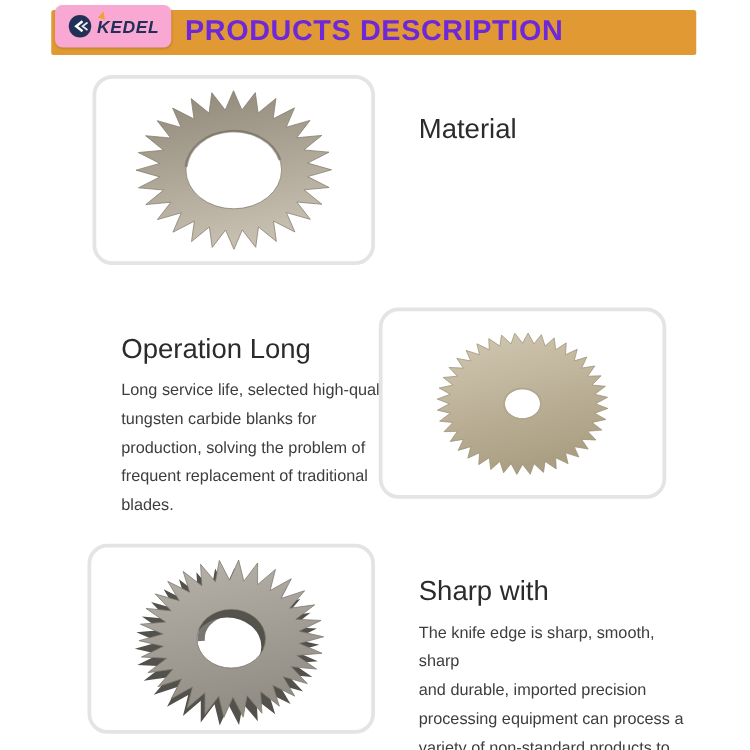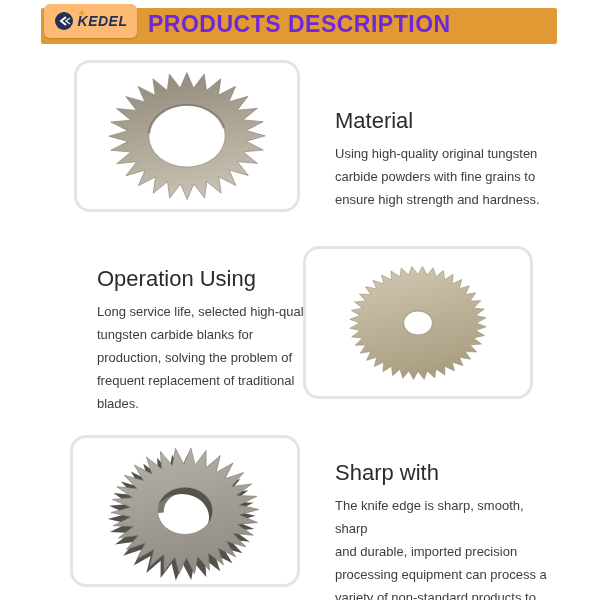--- a/index.html
+++ b/index.html
@@ -4,39 +4,39 @@
 <style>
   html,body{margin:0;padding:0;background:#ffffff;}
   #page{position:relative;width:600px;height:600px;background:#ffffff;overflow:hidden;
         font-family:"Liberation Sans", sans-serif;}
 
   
   .header-bar{position:absolute;left:41px;top:8px;width:516px;height:36px;
               background:#e19a33;border-radius:2px;}
   .header-title{position:absolute;left:148px;top:11px;font-size:23px;font-weight:bold;
                 color:#6d28d9;letter-spacing:0.5px;white-space:nowrap;}
-  .logo-badge{position:absolute;left:44px;top:4px;width:93px;height:34px;background:#fdba74;
+  .logo-badge{position:absolute;left:44px;top:4px;width:93px;height:34px;background:#f9a8d4;
               border-radius:6px;display:flex;align-items:center;justify-content:center;gap:4px;
               box-shadow:0 1px 2px rgba(0,0,0,0.15);}
   .logo-text{font-size:14px;font-weight:800;font-style:italic;color:#223057;
              letter-spacing:0.5px;position:relative;}
   .k-accent{position:absolute;left:1px;top:-4px;width:0;height:0;
             border-left:3px solid transparent;border-right:3px solid transparent;
             border-bottom:6px solid #efa22f;transform:rotate(18deg);}
 
   
   .card{position:absolute;background:#ffffff;border:3px solid #e4e4e4;border-radius:16px;
         display:flex;align-items:center;justify-content:center;box-sizing:border-box;}
   .card1{left:74px;top:60px;width:226px;height:152px;}
   .card2{left:303px;top:246px;width:230px;height:153px;}
   .card3{left:70px;top:435px;width:230px;height:152px;}
 
   
   .tblock{position:absolute;}
-  .t1{left:335px;top:108px;width:215px;}
+  .t1{left:335px;top:90px;width:215px;}
   .t2{left:97px;top:266px;width:232px;}
   .t3{left:335px;top:460px;width:222px;}
   .sec-title{margin:0 0 8px 0;font-size:22px;font-weight:400;color:#2b2b2b;}
   .sec-body{margin:0;font-size:13px;line-height:23px;color:#3d3d3d;white-space:pre-line;}
 
   svg{display:block;}
 </style>
 </head>
 <body>
 
@@ -63,27 +63,24 @@
           <stop offset="0" stop-color="#8e8677"></stop>
           <stop offset="1" stop-color="#c6bfb0"></stop>
         </linearGradient>
       </defs>
       <path fill="url(#g1)" stroke="#857d6e" stroke-width="0.8" d="M69.58 7.68 L89.74 20.27 L66.12 22.97 L82.98 39.73 L59.35 37.11 L72.05 57.20 L49.61 49.39 L57.52 71.80 L37.37 59.19 L40.10 82.80 L23.26 66.02 L20.67 89.65 L7.99 69.54 L0.20 92.00 L-7.68 69.58 L-20.27 89.74 L-22.97 66.12 L-39.73 82.98 L-37.11 59.35 L-57.20 72.05 L-49.39 49.61 L-71.80 57.52 L-59.19 37.37 L-82.80 40.10 L-66.02 23.26 L-89.65 20.67 L-69.54 7.99 L-92.00 0.20 L-69.58 -7.68 L-89.74 -20.27 L-66.12 -22.97 L-82.98 -39.73 L-59.35 -37.11 L-72.05 -57.20 L-49.61 -49.39 L-57.52 -71.80 L-37.37 -59.19 L-40.10 -82.80 L-23.26 -66.02 L-20.67 -89.65 L-7.99 -69.54 L-0.20 -92.00 L7.68 -69.58 L20.27 -89.74 L22.97 -66.12 L39.73 -82.98 L37.11 -59.35 L57.20 -72.05 L49.39 -49.61 L71.80 -57.52 L59.19 -37.37 L82.80 -40.10 L66.02 -23.26 L89.65 -20.67 L69.54 -7.99 L92.00 -0.20 Z M 45 0 A 45 45 0 1 0 -45 0 A 45 45 0 1 0 45 0 Z" fill-rule="evenodd"></path>
       <path fill="none" stroke="#6e6658" stroke-width="3" opacity="0.55" d="M -44.83 -3.92 A 45 45 0 0 1 43.47 -11.65"></path>
     </svg>
   </div>
   <div class="tblock t1">
     <h2 class="sec-title">Material</h2>
-    <p class="sec-body">Using high-quality original tungsten
-carbide powders with fine grains to
-ensure high strength and hardness.</p>
   </div>
 
   <div class="tblock t2">
-    <h2 class="sec-title">Operation Using</h2>
+    <h2 class="sec-title">Operation Long</h2>
     <p class="sec-body">Long service life, selected high-quality
 tungsten carbide blanks for
 production, solving the problem of
 frequent replacement of traditional
 blades.</p>
   </div>
   <div class="card card2">
     <svg width="152" height="126" viewBox="-100 -100 200 200" preserveAspectRatio="none">
       <defs>
         <linearGradient id="g2" x1="0" y1="0" x2="0.3" y2="1">

